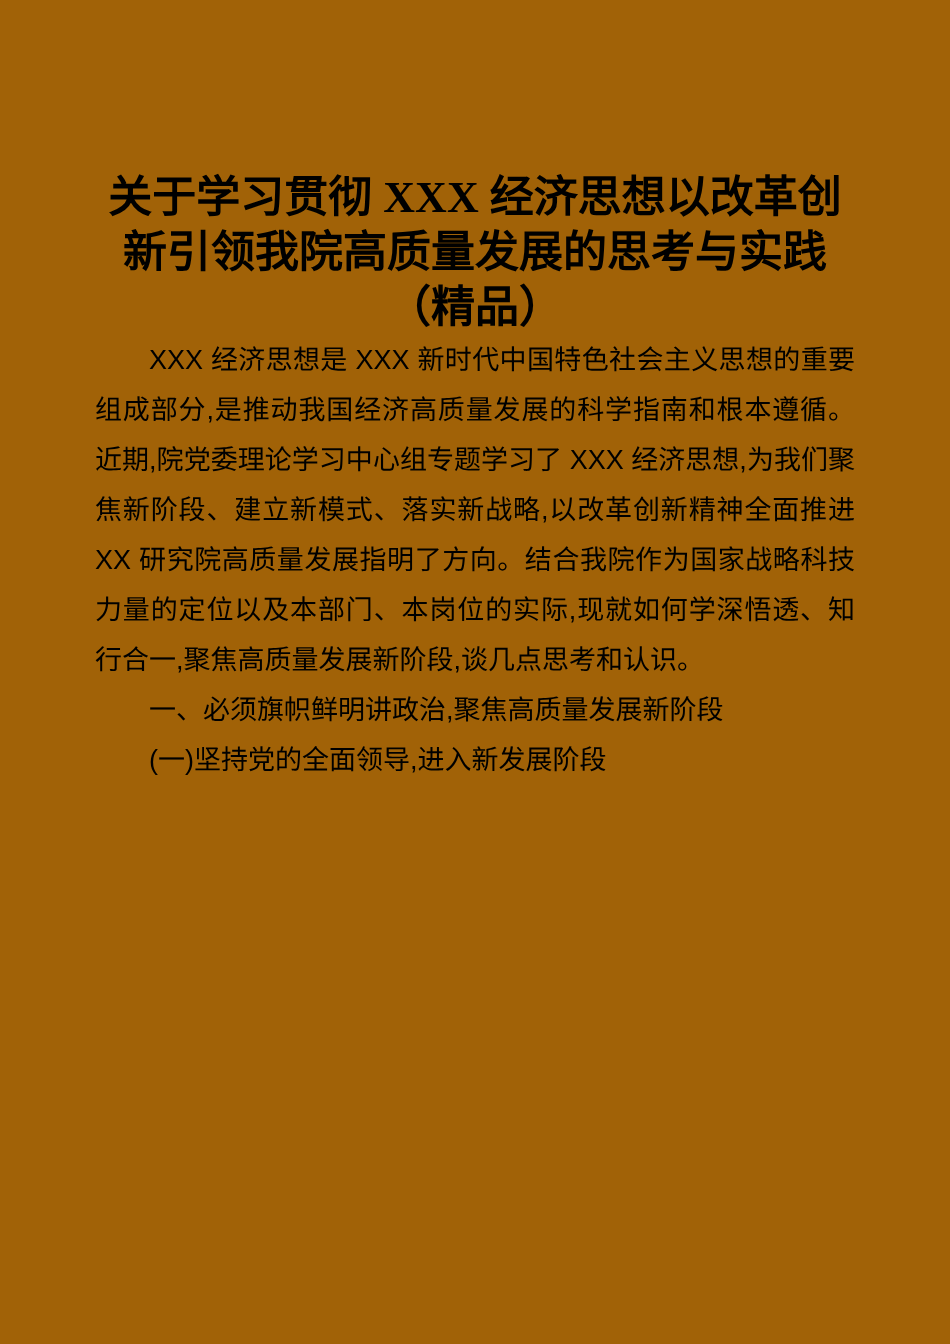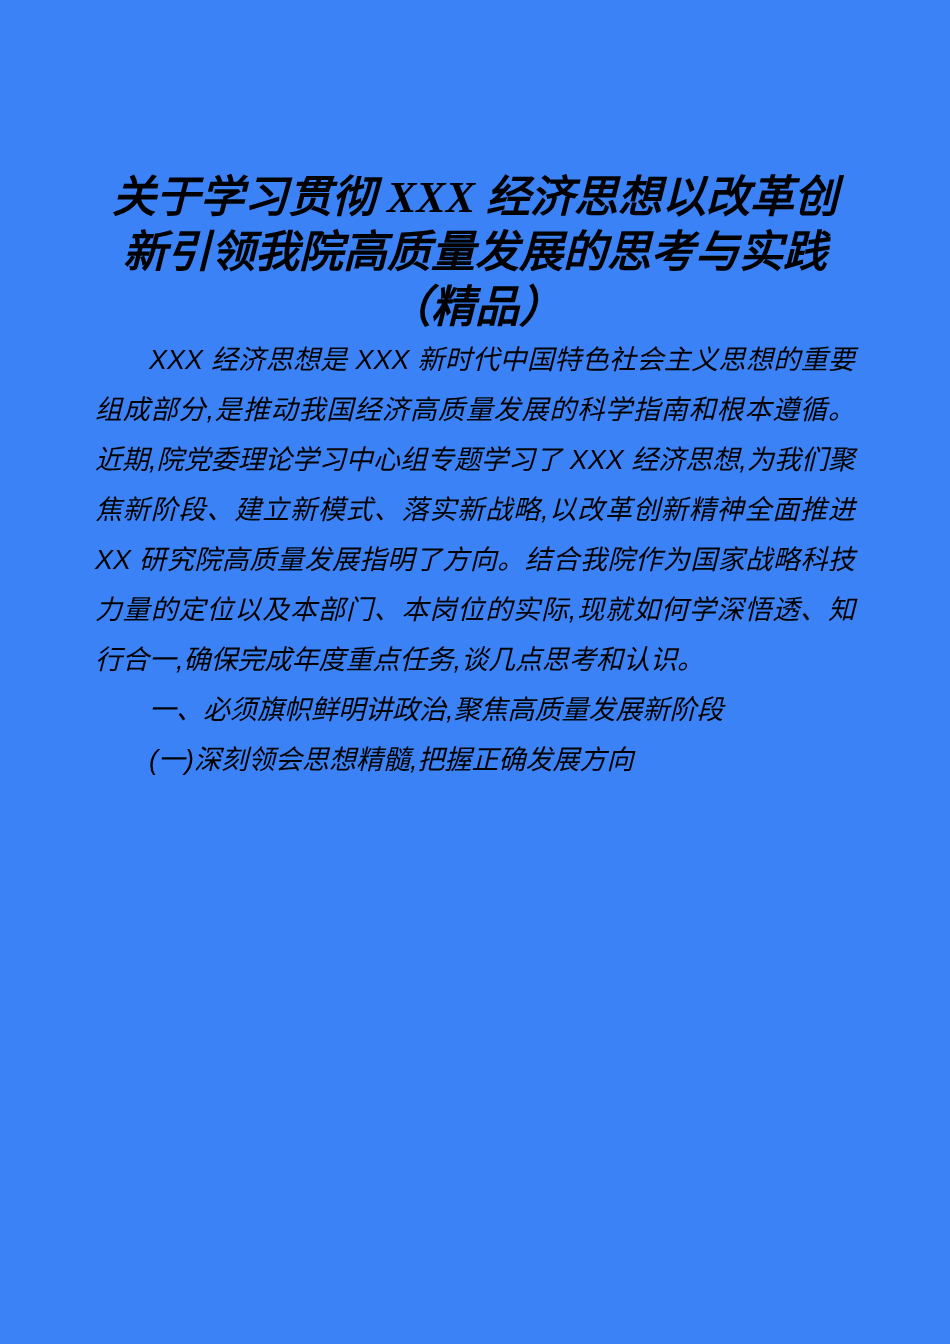--- a/index.html
+++ b/index.html
@@ -11,23 +11,22 @@
     width: 950px;
     height: 1344px;
     color: #000000;
     font-family: "Liberation Sans", "DejaVu Sans", sans-serif;
     overflow: hidden;
   }
   .page {
     box-sizing: border-box;
     width: 950px;
     height: 1344px;
-    background: #3b82f6;
+    background: #a16207;
     padding: 170px 95px 0 95px;
-    font-style: italic;
   }
   .doc-title {
     margin: 0 0 0 0;
     font-family: "Liberation Serif", "DejaVu Serif", serif;
     font-weight: 700;
     font-size: 44px;
     line-height: 55px;
     text-align: center;
     color: #000000;
   }
@@ -43,20 +42,20 @@
   .section-heading, .subsection-heading {
     font-weight: 400; 
   }
 </style>
 </head>
 <body>
 
 <div class="page">
   <h1 class="doc-title">关于学习贯彻 XXX 经济思想以改革创新引领我院高质量发展的思考与实践（精品）</h1>
 
-  <p class="para">XXX 经济思想是 XXX 新时代中国特色社会主义思想的重要组成部分,是推动我国经济高质量发展的科学指南和根本遵循。近期,院党委理论学习中心组专题学习了 XXX 经济思想,为我们聚焦新阶段、建立新模式、落实新战略,以改革创新精神全面推进 XX 研究院高质量发展指明了方向。结合我院作为国家战略科技力量的定位以及本部门、本岗位的实际,现就如何学深悟透、知行合一,确保完成年度重点任务,谈几点思考和认识。</p>
+  <p class="para">XXX 经济思想是 XXX 新时代中国特色社会主义思想的重要组成部分,是推动我国经济高质量发展的科学指南和根本遵循。近期,院党委理论学习中心组专题学习了 XXX 经济思想,为我们聚焦新阶段、建立新模式、落实新战略,以改革创新精神全面推进 XX 研究院高质量发展指明了方向。结合我院作为国家战略科技力量的定位以及本部门、本岗位的实际,现就如何学深悟透、知行合一,聚焦高质量发展新阶段,谈几点思考和认识。</p>
 
   <p class="para section-heading">一、必须旗帜鲜明讲政治,聚焦高质量发展新阶段</p>
 
 
-  <p class="para subsection-heading">(一)深刻领会思想精髓,把握正确发展方向</p>
+  <p class="para subsection-heading">(一)坚持党的全面领导,进入新发展阶段</p>
 
 </div>
 
 </body></html>

